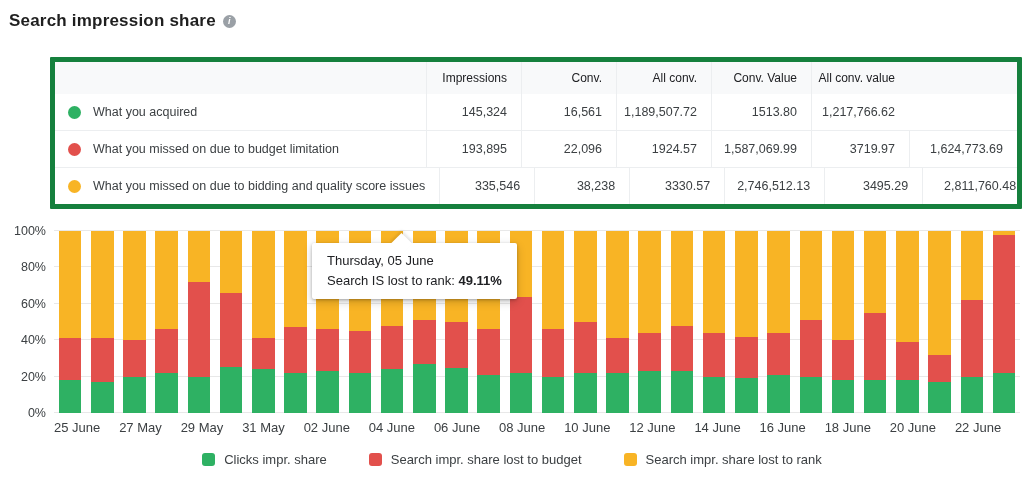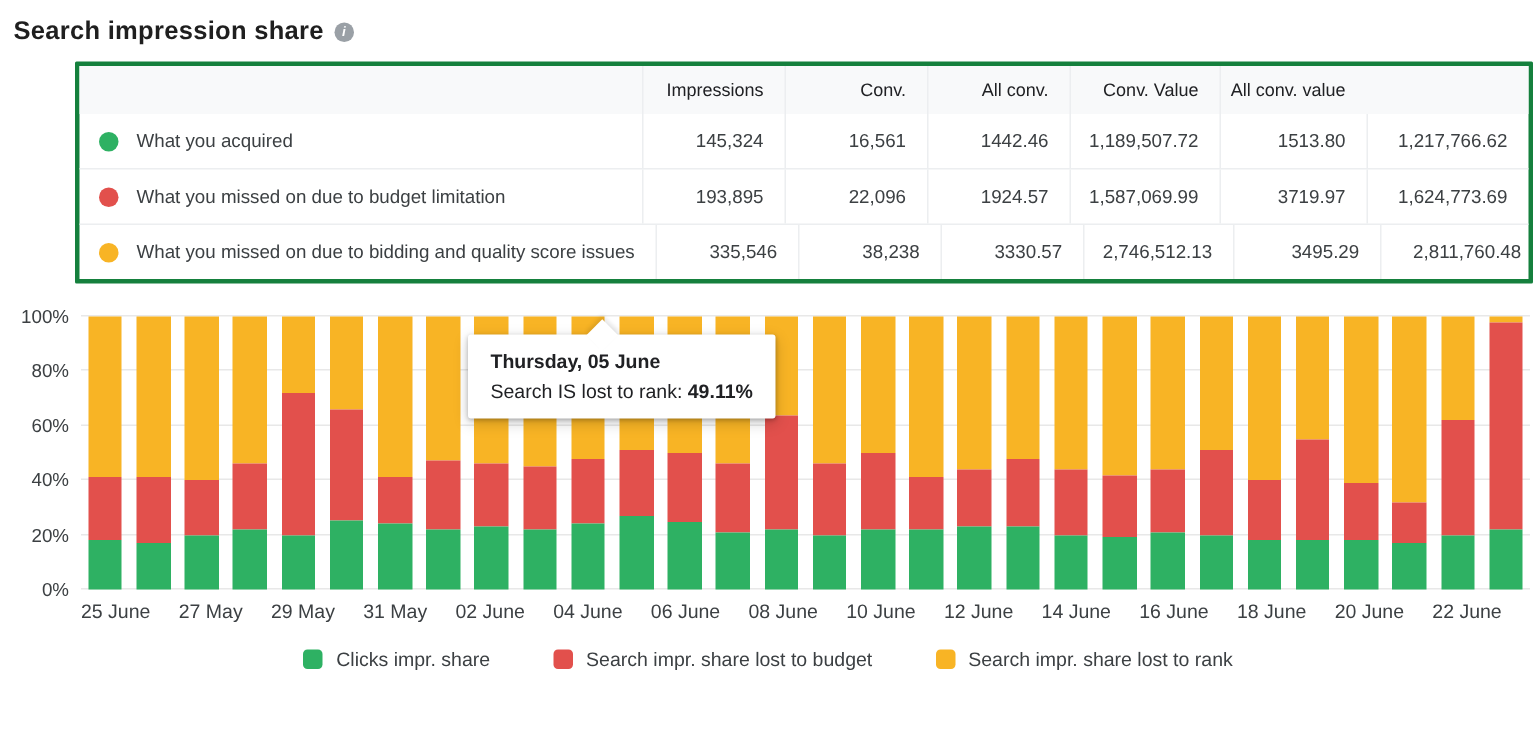--- a/index.html
+++ b/index.html
@@ -9,21 +9,21 @@
   .page { width:1024px; height:420px; position:relative; }
 
   
   .header { padding:11px 0 0 9px; display:flex; align-items:center; gap:7px; }
   .header h1 { font-size:17px; font-weight:bold; color:#1f1f1f; letter-spacing:.2px; }
   .info-dot { width:13px; height:13px; border-radius:50%; background:#9aa0a6; color:#fff;
     font-size:9px; font-weight:bold; display:flex; align-items:center; justify-content:center;
     font-style:italic; cursor:pointer; }
 
   
-  .ist { margin:10px 2px 0 50px; border:3px solid #15803d; border-radius:1px; font-size:12.5px; }
+  .ist { margin:26px 2px 0 50px; border:5px solid #15803d; border-radius:1px; font-size:12.5px; }
   .trow { display:grid; grid-template-columns: 1fr 95px 95px 95px 100px 98px 108px; align-items:stretch; }
   .trow + .trow { border-top:1px solid #eceef0; }
   .thead-row { background:#f8f9fa; color:#202124; }
   .thead-row .cell { padding-top:9px; padding-bottom:9px; font-size:12px; }
   .cell { padding:11px 14px 11px 0; text-align:right; white-space:nowrap; }
   .cell.num { border-left:1px solid #eceef0; }
   .cell.lbl { text-align:left; padding-left:13px; display:flex; align-items:center; gap:12px; }
   .dot { width:13px; height:13px; border-radius:50%; flex:0 0 auto; }
 
   
@@ -39,21 +39,21 @@
   .bar div { width:100%; }
   .x-axis { display:flex; margin-left:48px; padding-top:7px; }
   .x-slot { flex:1; text-align:center; font-size:13px; color:#3c4043; white-space:nowrap; }
 
   
   .tooltip { position:absolute; left:258px; top:12px; background:#fff; border-radius:2px;
     padding:10px 15px 11px 15px; z-index:5; font-size:13px; color:#202124;
     box-shadow:0 1px 3px rgba(0,0,0,.25), 0 3px 10px rgba(0,0,0,.18); min-width:175px; }
   .tt-caret { position:absolute; top:-7px; left:82px; width:15px; height:15px; background:#fff;
     transform:rotate(45deg); box-shadow:-2px -2px 3px rgba(0,0,0,.10); }
-  .tt-title { font-weight:bold; margin-bottom:5px; position:relative; z-index:2; }
+  .tt-title { font-weight:normal; margin-bottom:5px; position:relative; z-index:2; }
   .tt-line { position:relative; z-index:2; }
   .tt-line b { font-weight:bold; }
 
   
   .legend { display:flex; justify-content:center; gap:42px; margin-top:17px; }
   .legend-item { display:flex; align-items:center; gap:9px; font-size:13px; color:#3c4043; cursor:pointer; }
   .legend-swatch { width:13px; height:13px; border-radius:3px; }
 </style>
 </head>
 <body>
@@ -75,21 +75,20 @@
         <div class="cell num">All conv. value</div>
       </div>
     <div id="tbody">
         <div class="trow">
           <div class="cell lbl">
             <span class="dot" style="background: rgb(46, 177, 99);"></span>
             <span>What you acquired</span>
           </div>
           <div class="cell num">145,324</div>
           <div class="cell num">16,561</div>
-          <div class="cell num">1442.46</div>
           <div class="cell num">1,189,507.72</div>
           <div class="cell num">1513.80</div>
           <div class="cell num">1,217,766.62</div>
         </div>
         <div class="trow">
           <div class="cell lbl">
             <span class="dot" style="background: rgb(226, 80, 76);"></span>
             <span>What you missed on due to budget limitation</span>
           </div>
           <div class="cell num">193,895</div>

